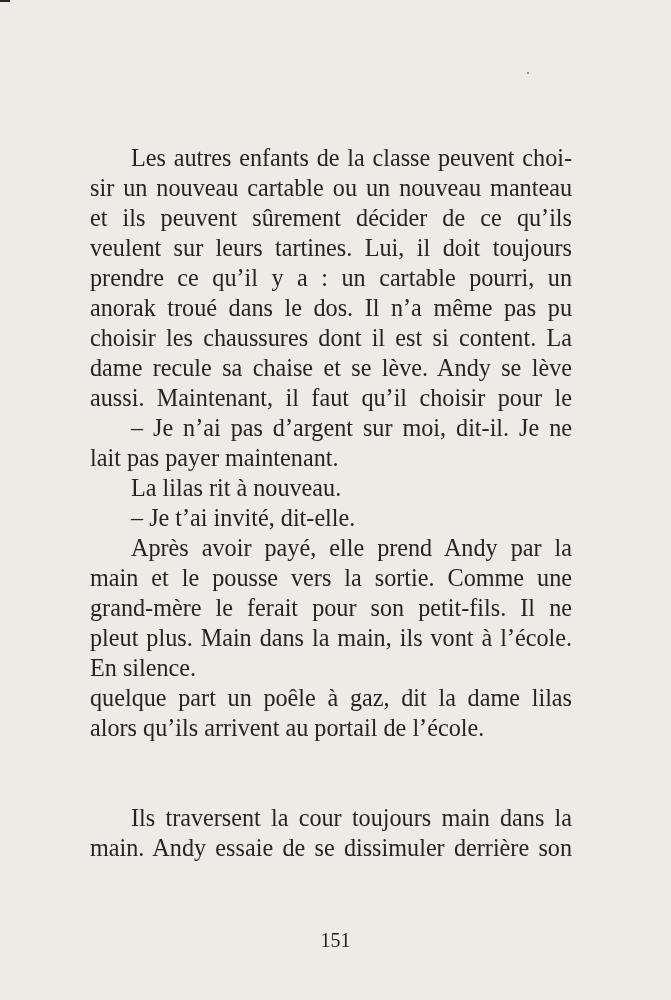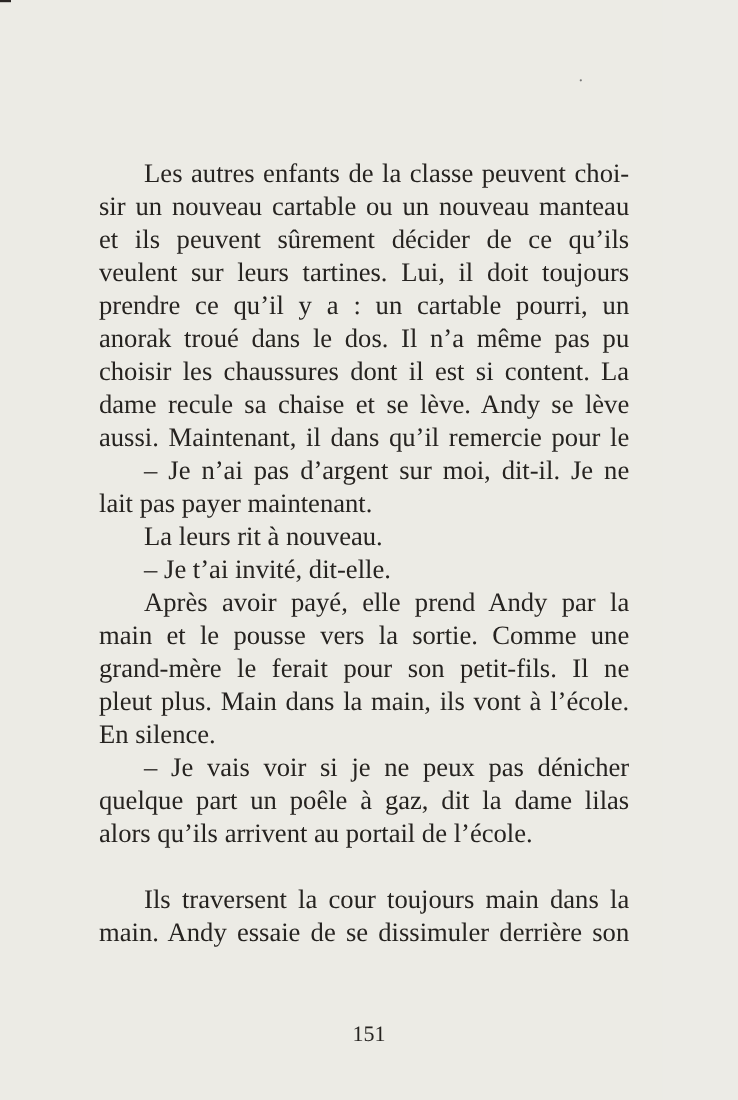--- a/index.html
+++ b/index.html
@@ -58,31 +58,30 @@
 
   <div class="text-block" id="block1">
       <span class="line indent">Les autres enfants de la classe peuvent choi-</span>
       <span class="line">sir un nouveau cartable ou un nouveau manteau</span>
       <span class="line">et ils peuvent sûrement décider de ce qu’ils</span>
       <span class="line">veulent sur leurs tartines. Lui, il doit toujours</span>
       <span class="line">prendre ce qu’il y a : un cartable pourri, un</span>
       <span class="line">anorak troué dans le dos. Il n’a même pas pu</span>
       <span class="line">choisir les chaussures dont il est si content. La</span>
       <span class="line">dame recule sa chaise et se lève. Andy se lève</span>
-      <span class="line">aussi. Maintenant, il dans qu’il remercie pour le</span>
+      <span class="line">aussi. Maintenant, il faut qu’il choisir pour le</span>
       <span class="line indent">– Je n’ai pas d’argent sur moi, dit-il. Je ne</span>
       <span class="line last">lait pas payer maintenant.</span>
-      <span class="line indent last">La leurs rit à nouveau.</span>
+      <span class="line indent last">La lilas rit à nouveau.</span>
       <span class="line indent last">– Je t’ai invité, dit-elle.</span>
       <span class="line indent">Après avoir payé, elle prend Andy par la</span>
       <span class="line">main et le pousse vers la sortie. Comme une</span>
       <span class="line">grand-mère le ferait pour son petit-fils. Il ne</span>
       <span class="line">pleut plus. Main dans la main, ils vont à l’école.</span>
       <span class="line last">En silence.</span>
-      <span class="line indent">– Je vais voir si je ne peux pas dénicher</span>
       <span class="line">quelque part un poêle à gaz, dit la dame lilas</span>
       <span class="line last">alors qu’ils arrivent au portail de l’école.</span>
     </div>
   <div class="text-block" id="block2">
       <span class="line indent">Ils traversent la cour toujours main dans la</span>
       <span class="line">main. Andy essaie de se dissimuler derrière son</span>
     </div>
 
   <div class="page-number">151</div>
 </div>

